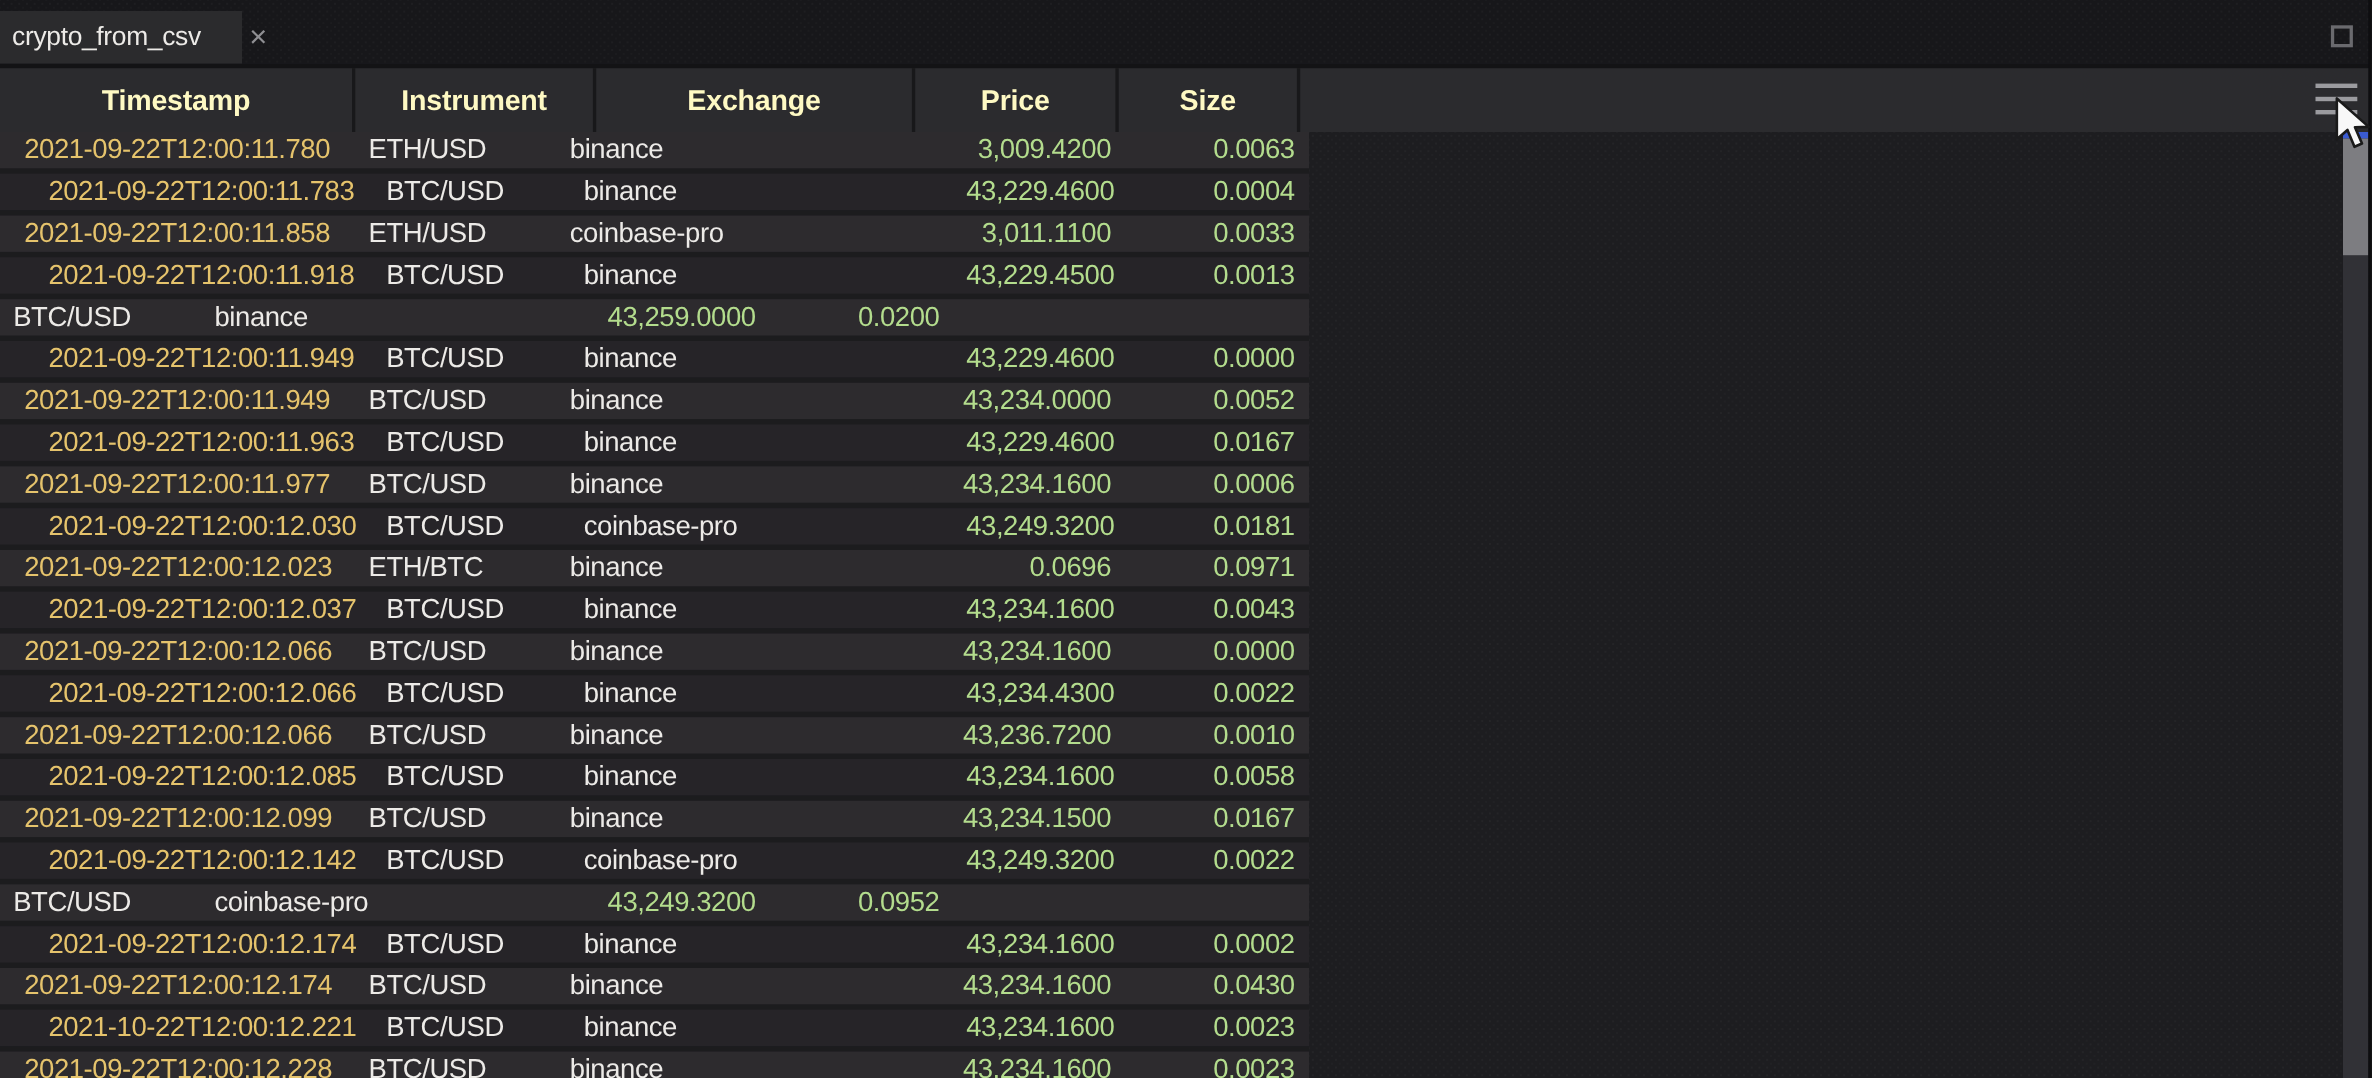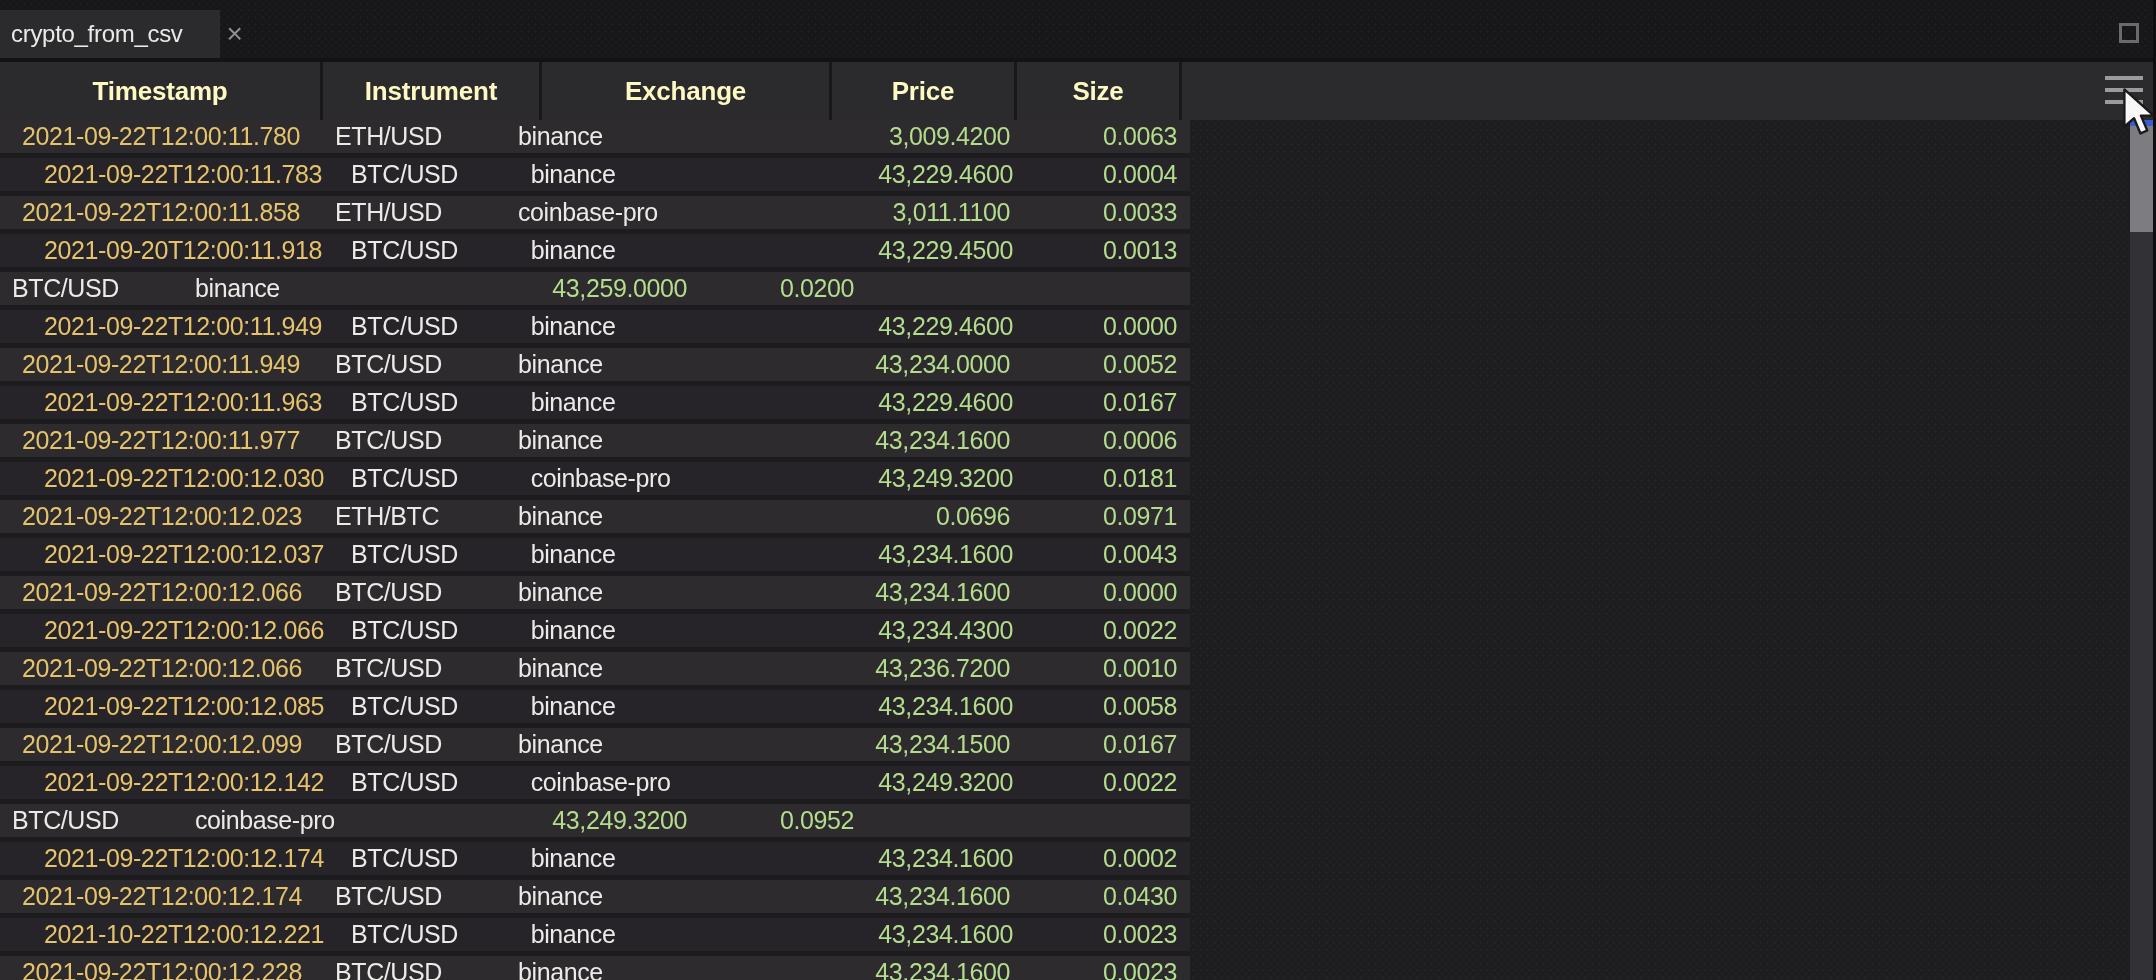--- a/index.html
+++ b/index.html
@@ -176,21 +176,21 @@
         <div class="cell cell-size">0.0004</div>
       </div>
       <div class="row odd">
         <div class="cell cell-timestamp">2021-09-22T12:00:11.858</div>
         <div class="cell cell-instrument">ETH/USD</div>
         <div class="cell cell-exchange">coinbase-pro</div>
         <div class="cell cell-price">3,011.1100</div>
         <div class="cell cell-size">0.0033</div>
       </div>
       <div class="row even">
-        <div class="cell cell-timestamp">2021-09-20T12:00:11.918</div>
+        <div class="cell cell-timestamp">2021-09-22T12:00:11.918</div>
         <div class="cell cell-instrument">BTC/USD</div>
         <div class="cell cell-exchange">binance</div>
         <div class="cell cell-price">43,229.4500</div>
         <div class="cell cell-size">0.0013</div>
       </div>
       <div class="row odd">
         <div class="cell cell-instrument">BTC/USD</div>
         <div class="cell cell-exchange">binance</div>
         <div class="cell cell-price">43,259.0000</div>
         <div class="cell cell-size">0.0200</div>

